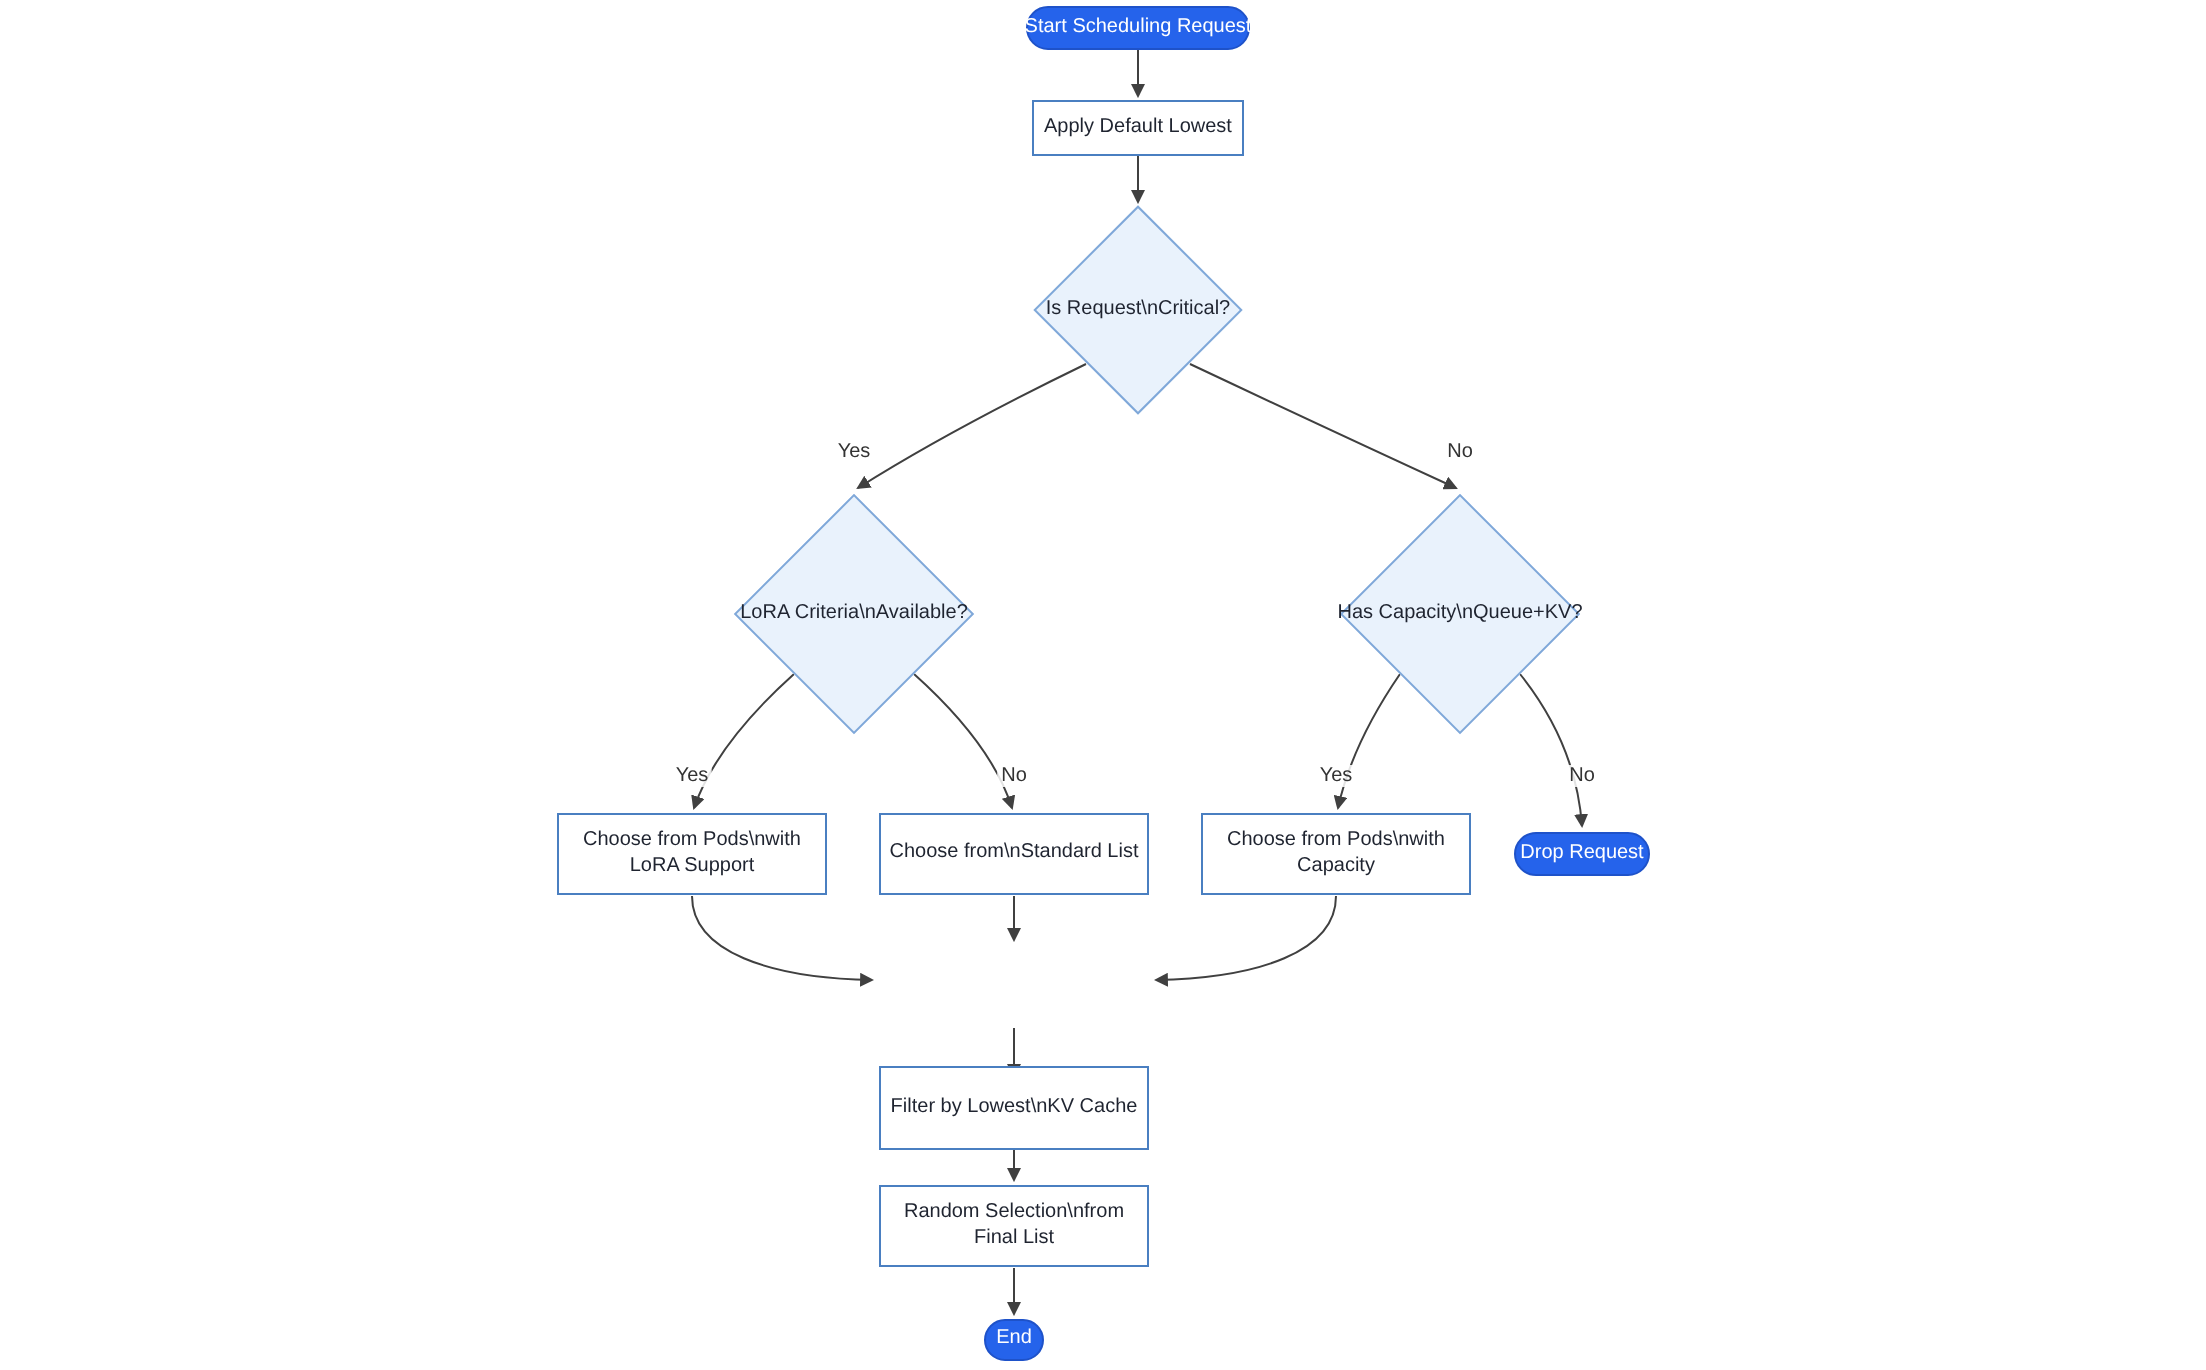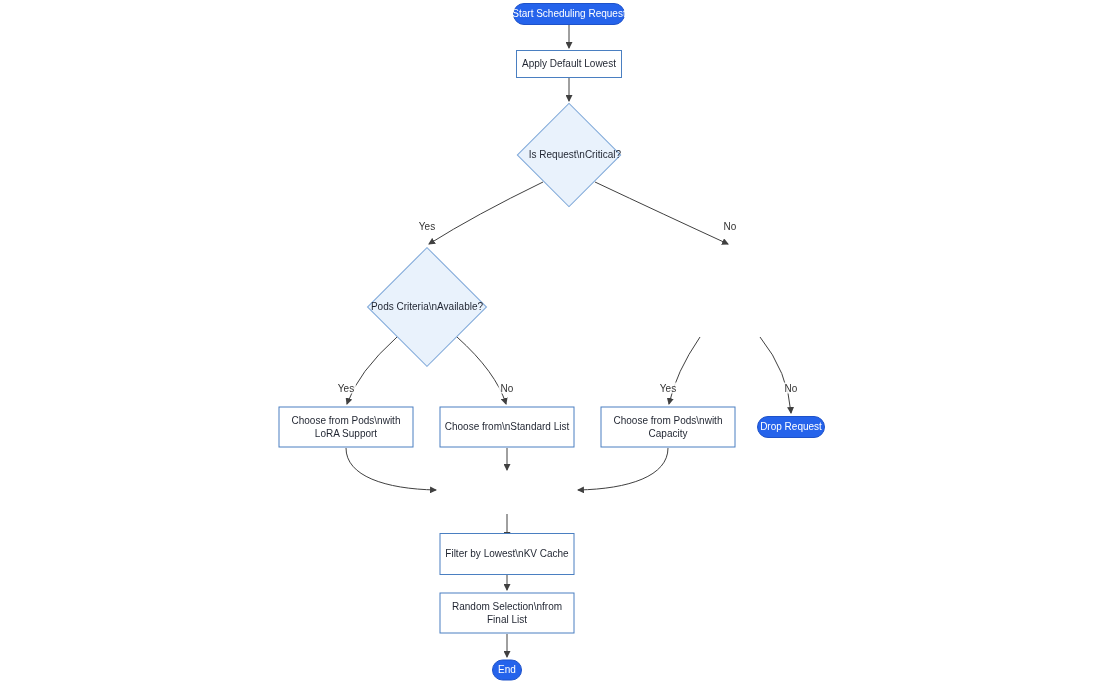--- a/index.html
+++ b/index.html
@@ -79,30 +79,34 @@
   </svg>
 
   <div class="node stadium" style="left:569px;top:14px;width:112px;height:22px;">
     <span class="lbl">Start Scheduling Request</span>
   </div>
 
   <div class="node rect" style="left:569px;top:64px;width:106px;height:28px;">
     <span class="lbl">Apply Default Lowest</span>
   </div>
 
-  <div class="node diamond" style="left:569px;top:155px;width:104px;height:104px;justify-content:flex-end;">
+  <div class="node diamond" style="left:569px;top:155px;width:104px;height:104px;">
     <div class="diamond-shape" style="width:74px;height:74px;"></div>
     <span class="lbl">Is Request\nCritical?</span>
   </div>
 
   <div class="node diamond" style="left:427px;top:307px;width:120px;height:120px;">
     <div class="diamond-shape" style="width:85px;height:85px;"></div>
-    <span class="lbl">Pods Criteria\nAvailable?</span>
+    <span class="lbl">LoRA Criteria\nAvailable?</span>
   </div>
 
+  <div class="node diamond" style="left:730px;top:307px;width:120px;height:120px;">
+    <div class="diamond-shape" style="width:85px;height:85px;"></div>
+    <span class="lbl">Has Capacity\nQueue+KV?</span>
+  </div>
 
   <div class="node rect" style="left:346px;top:427px;width:135px;height:41px;">
     <span class="lbl">Choose from Pods\nwith LoRA Support</span>
   </div>
 
   <div class="node rect" style="left:507px;top:427px;width:135px;height:41px;">
     <span class="lbl">Choose from\nStandard List</span>
   </div>
 
   <div class="node rect" style="left:668px;top:427px;width:135px;height:41px;">

